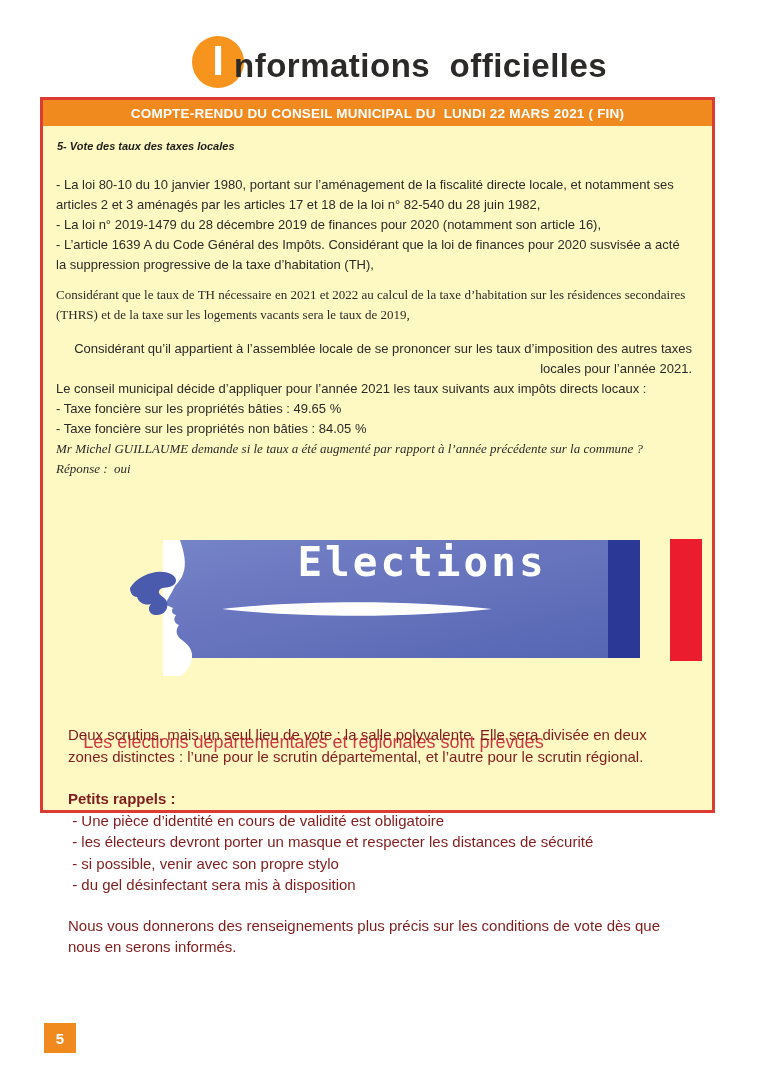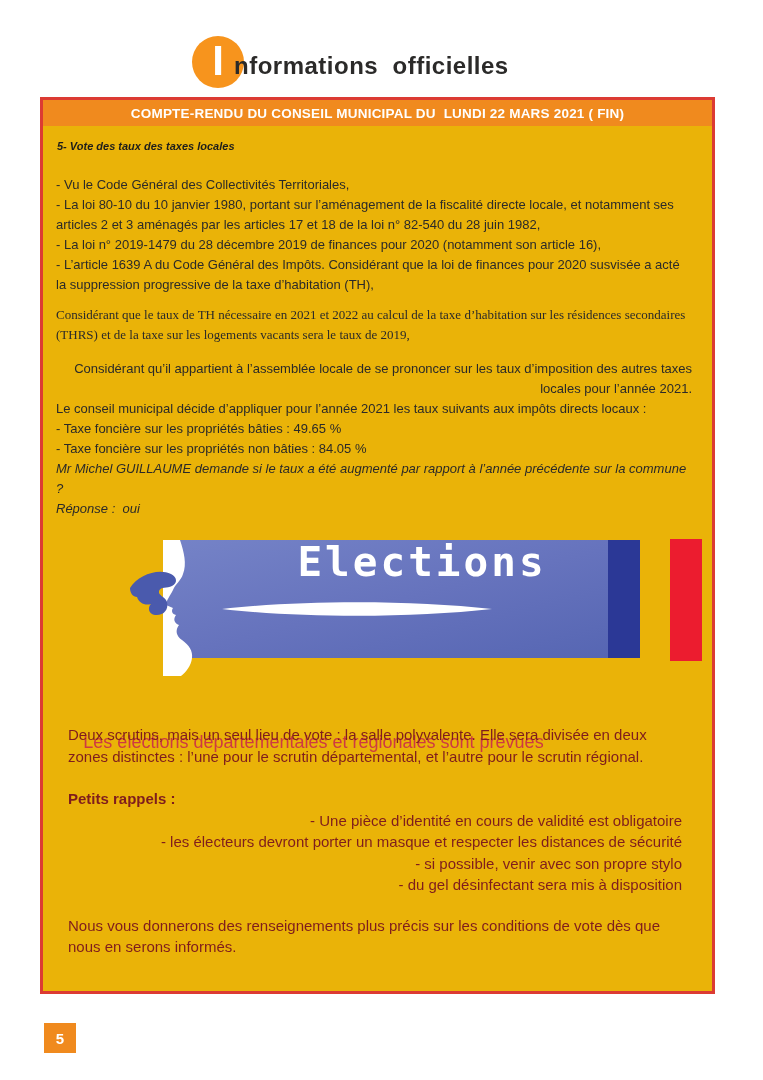--- a/index.html
+++ b/index.html
@@ -16,67 +16,67 @@
   
   .masthead { position:absolute; left:192px; top:36px; display:flex; align-items:center; }
   .i-circle {
     width:52px; height:52px; border-radius:50%;
     background:#F7941D; display:flex; align-items:center; justify-content:center;
     flex:0 0 auto;
   }
   .i-glyph { color:#ffffff; font-weight:bold; font-size:42px; line-height:1; transform:translateY(-1px); }
   .masthead-rest {
     margin-left:-10px; margin-top:8px;
-    font-size:24px; font-weight:bold; color:#2b2a29;
+    font-size:33px; font-weight:bold; color:#2b2a29;
     letter-spacing:0.5px; white-space:pre;
   }
 
   
   .doc-box {
-    position:absolute; left:40px; top:97px; width:675px; height:897px;
-    border:3px solid #DC3B33; background:#eab308;
+    position:absolute; left:40px; top:97px; width:675px; height:716px;
+    border:3px solid #DC3B33; background:#fef9c3;
   }
   .header-bar {
     position:absolute; left:0; top:0; right:0; height:26px;
     background:#F08A1E; display:flex; align-items:center; justify-content:center;
   }
   .header-bar span {
     color:#ffffff; font-weight:bold; font-size:13.5px; white-space:pre; letter-spacing:0.2px;
   }
 
   .section-heading {
     position:absolute; left:14px; top:40px;
     font-size:11px; font-weight:bold; font-style:italic; color:#1d1d1b;
   }
 
   .minutes {
     position:absolute; left:13px; top:75px; right:20px;
     font-size:13px; line-height:20px; color:#2b2a29;
   }
   .minutes .para2 { margin-top:10px;font-family:Liberation Serif, serif; }
   .minutes .para3 { margin-top:14px;text-align:right; }
-  .it  { font-style:italic; white-space:pre-wrap; }
+  .it  { font-style:italic; white-space:pre-wrap;font-family:Liberation Serif, serif; }
   .bi  { font-style:italic; font-weight:bold; }
 
   
   .banner { position:absolute; left:122px; top:536px; width:585px; height:142px; }
 
   
   .announcement {
     position:absolute; left:40px; top:691px; width:547px;
     text-align:center; color:#CE3A42; font-size:18px; line-height:26px;margin-top:38px;
   }
 
   
   .body2 {
     position:absolute; left:68px; top:724px; width:614px;
     font-size:15px; line-height:21.5px; color:#7f1d1d;
   }
   .body2 .rappels-title { margin-top:21px; font-weight:bold; }
-  .reminder { white-space:pre-wrap;text-align:right; }
+  .reminder { white-space:pre-wrap; }
   .body2 .outro { margin-top:19px; }
 
   
   .page-badge {
     position:absolute; left:44px; top:1023px; width:32px; height:30px;
     background:#F08A1E; display:flex; align-items:center; justify-content:center;
   }
   .page-badge span { color:#ffffff; font-weight:bold; font-size:15px; }
 </style>
 </head>
@@ -91,21 +91,20 @@
 
 <div class="doc-box">
 
   <div class="header-bar">
     <span>COMPTE-RENDU DU CONSEIL MUNICIPAL DU  LUNDI 22 MARS 2021 ( FIN)</span>
   </div>
 
   <div class="section-heading">5- Vote des taux des taxes locales</div>
 
   <div class="minutes">
-    <div>- Vu le Code Général des Collectivités Territoriales,</div>
     <div>- La loi 80-10 du 10 janvier 1980, portant sur l’aménagement de la fiscalité directe locale, et notamment ses articles 2 et 3 aménagés par les articles 17 et 18 de la loi n° 82-540 du 28 juin 1982,</div>
     <div>- La loi n° 2019-1479 du 28 décembre 2019 de finances pour 2020 (notamment son article 16),</div>
     <div>- L’article 1639 A du Code Général des Impôts. Considérant que la loi de finances pour 2020 susvisée a acté la suppression progressive de la taxe d’habitation (TH),</div>
     <div class="para2">Considérant que le taux de TH nécessaire en 2021 et 2022 au calcul de la taxe d’habitation sur les résidences secondaires (THRS) et de la taxe sur les logements vacants sera le taux de 2019,</div>
     <div class="para3">Considérant qu’il appartient à l’assemblée locale de se prononcer sur les taux d’imposition des autres taxes locales pour l’année 2021.</div>
     <div>Le conseil municipal décide d’appliquer pour l’année 2021 les taux suivants aux impôts directs locaux :</div>
     <div>- Taxe foncière sur les propriétés bâties : 49.65 %</div>
     <div>- Taxe foncière sur les propriétés non bâties : 84.05 %</div>
     <div class="it">Mr Michel GUILLAUME demande si le taux a été augmenté par rapport à l’année précédente sur la commune ?</div>
     <div class="it">Réponse :  oui</div>

